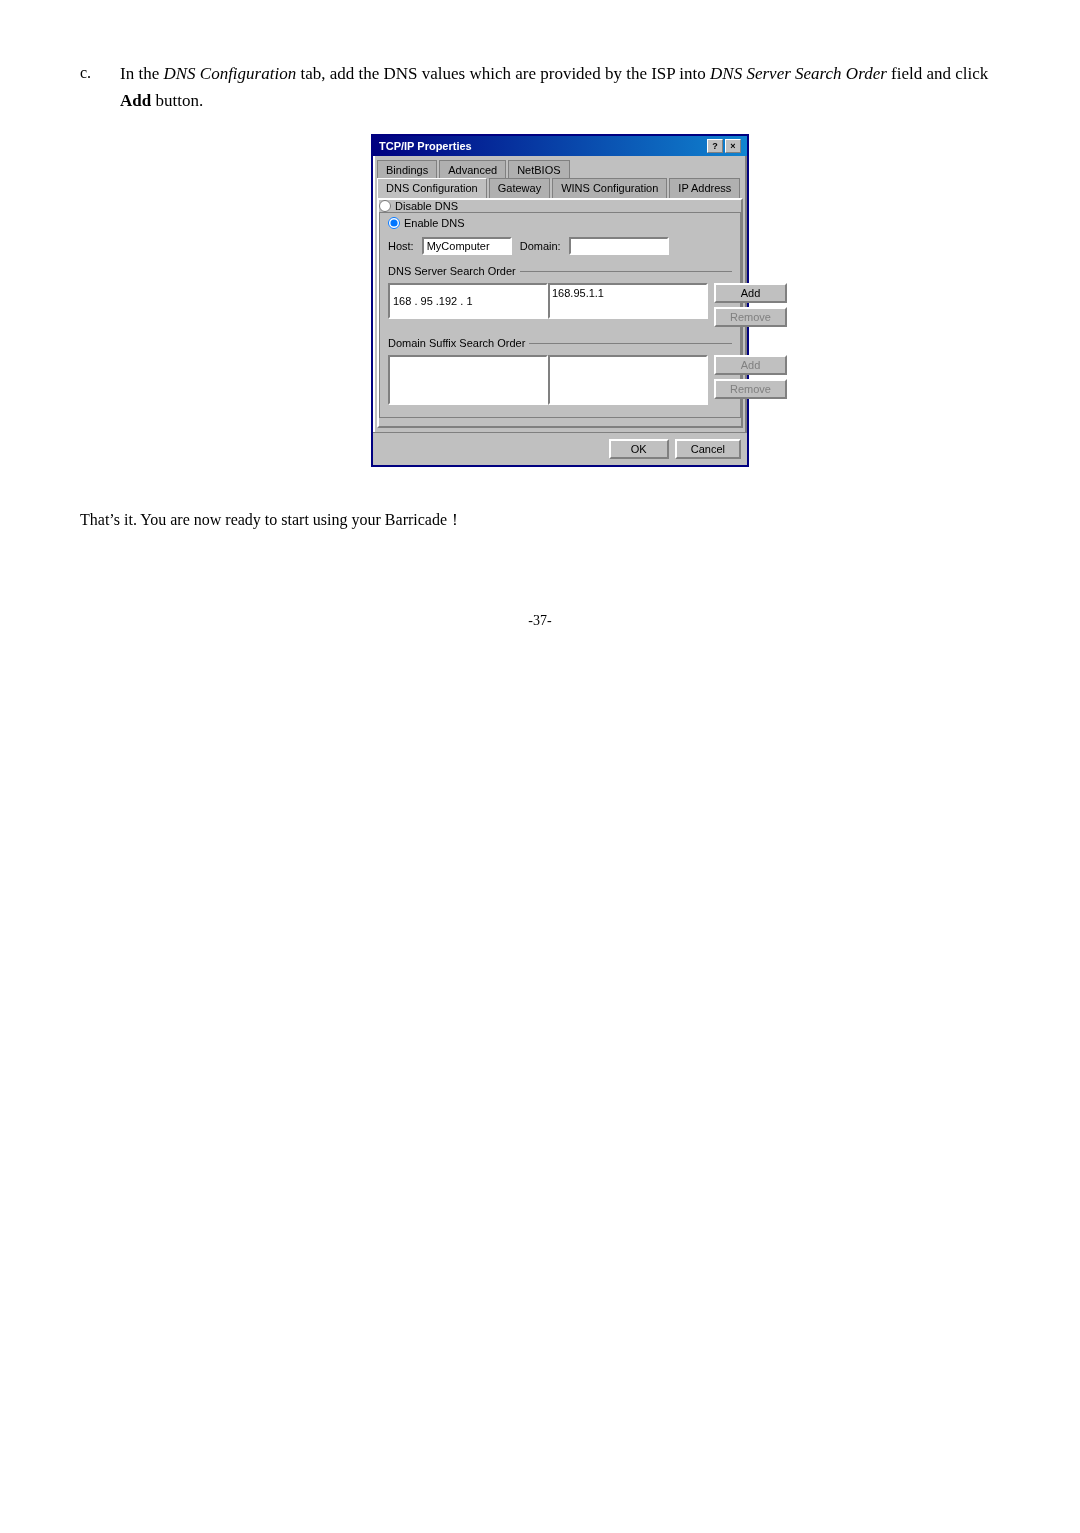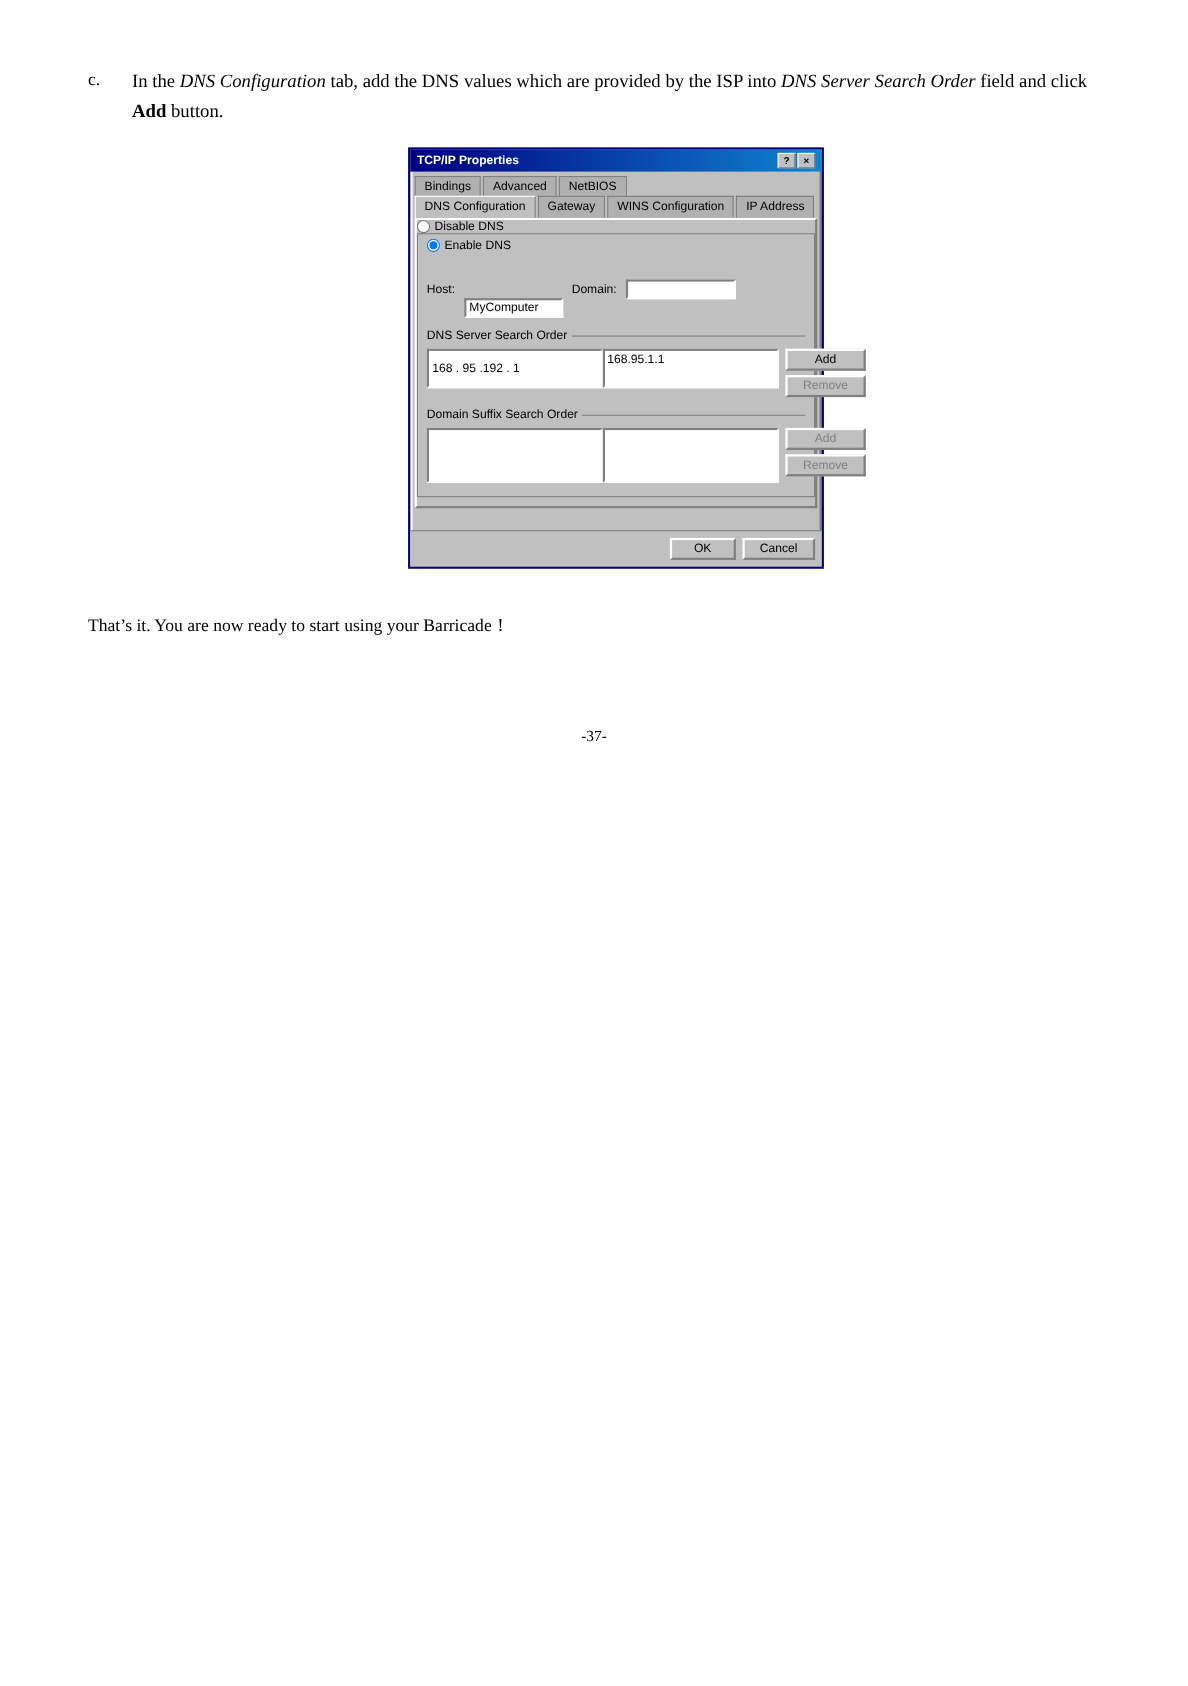--- a/index.html
+++ b/index.html
@@ -180,21 +180,21 @@
 
     .host-domain-row input[type="text"] {
       border: 2px solid;
       border-color: #808080 #ffffff #ffffff #808080;
       background: #ffffff;
       padding: 1px 3px;
       font-size: 11px;
       font-family: Arial, sans-serif;
     }
 
-    .host-input { width: 90px; margin-top: 34px; }
+    .host-input { width: 90px; }
     .domain-input { width: 100px; }
 
     .section-label-row {
       display: flex;
       align-items: center;
       gap: 0;
       margin-bottom: 6px;
       font-size: 11px;
       font-family: Arial, sans-serif;
     }
@@ -268,21 +268,20 @@
       cursor: default;
     }
 
     .dialog-footer {
       display: flex;
       justify-content: flex-end;
       gap: 6px;
       padding: 6px;
       border-top: 1px solid #808080;
       background: #c0c0c0;
-      margin-top: 16px;
     }
 
     .footer-text {
       margin-top: 40px;
       font-family: Times New Roman, serif;
       font-size: 16px;
       line-height: 1.6;
     }
 
     .page-number {

